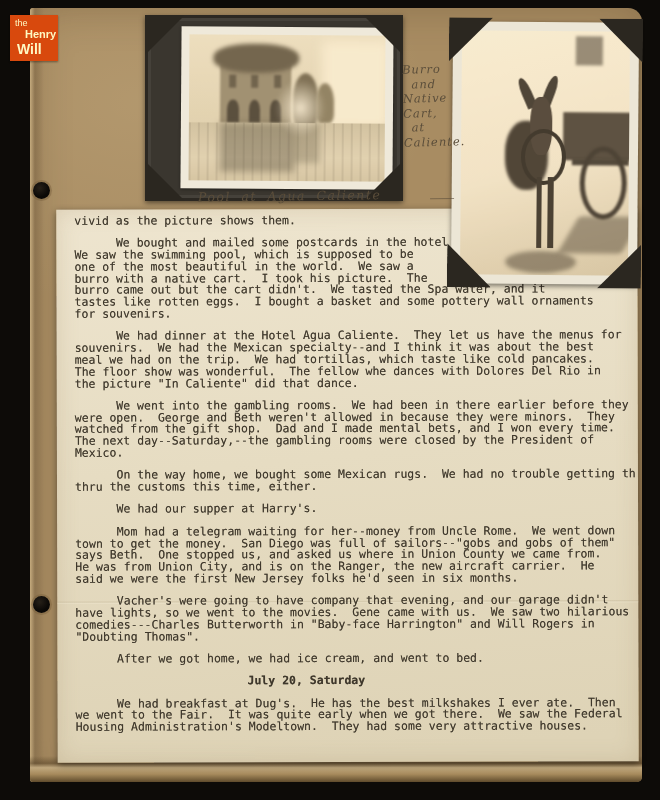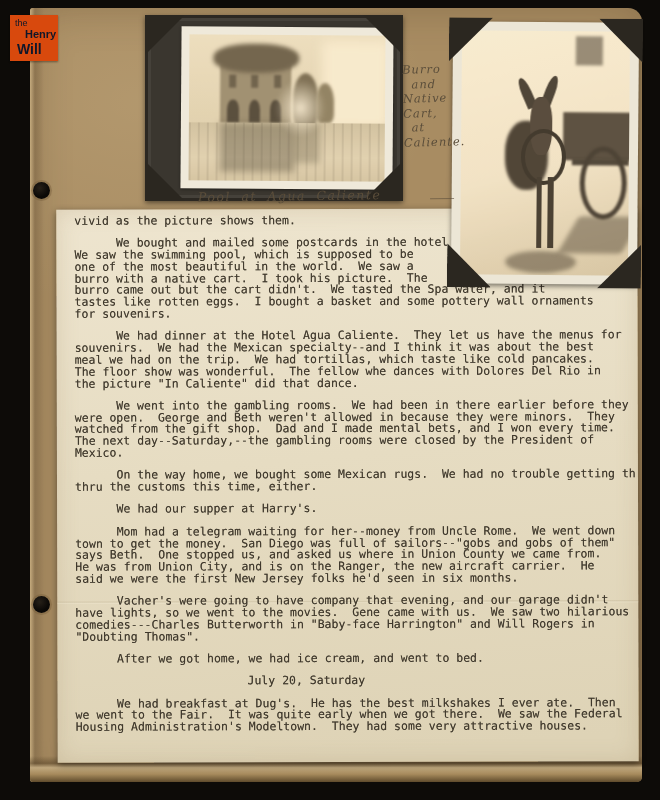--- a/index.html
+++ b/index.html
@@ -33,21 +33,21 @@
     position:absolute;width:17px;height:17px;border-radius:50%;
     background:radial-gradient(circle at 40% 35%,#262018 0%,#0a0806 60%);
     box-shadow:0 0 0 2px rgba(120,95,60,0.45);
     z-index:6;
   }
   .hole-1{left:33px;top:182px;}
   .hole-2{left:33px;top:596px;}
   
   .hf-logo{
     position:absolute;left:10px;top:15px;width:48px;height:46px;
-    background:var(--logo_red,#d8490d);z-index:7;color:#0f172a;
+    background:var(--logo_red,#d8490d);z-index:7;color:#fef9c3;
     font-family:"Liberation Sans",sans-serif;line-height:1;
     box-shadow:0 1px 2px rgba(0,0,0,0.4);
   }
   .hf-the{position:absolute;left:5px;top:4px;font-size:9px;font-weight:400;}
   .hf-henry{position:absolute;left:15px;top:14px;font-size:11px;font-weight:700;}
   .hf-ford{position:absolute;left:7px;top:27px;font-size:14px;font-weight:700;}
   
   .paper{
     position:absolute;left:57px;top:209px;width:581px;height:553px;z-index:2;
     background:linear-gradient(175deg,#eee5cf 0%,#e6dcc2 45%,#ded3b6 95%);
@@ -60,21 +60,21 @@
   }
   .typed{
     position:absolute;left:18px;top:6px;width:560px;
     font-family:"DejaVu Sans Mono","Liberation Mono",monospace;
     font-size:11.5px;line-height:11.8px;color:var(--ink,#3f382c);
     text-shadow:0 0 0.5px rgba(63,56,44,0.6);
   }
   .typed pre{
     margin:0 0 10.5px 0;font:inherit;white-space:pre;letter-spacing:0;
   }
-  .typed .heading{margin:0 0 10.5px 172px;white-space:pre;}
+  .typed .heading{margin:0 0 10.5px 172px;white-space:pre;font-weight:bold;}
   
   .mount{position:absolute;width:44px;height:44px;z-index:4;}
   .mount.tl{clip-path:polygon(0 0,100% 0,0 100%);
     background:linear-gradient(135deg,#2b2720 50%,#5e584a 57%,#6b6452 64%,#1b1711 69%);}
   .mount.tr{clip-path:polygon(0 0,100% 0,100% 100%);
     background:linear-gradient(225deg,#2b2720 50%,#5e584a 57%,#6b6452 64%,#1b1711 69%);}
   .mount.bl{clip-path:polygon(0 0,0 100%,100% 100%);
     background:linear-gradient(45deg,#2b2720 50%,#5e584a 57%,#6b6452 64%,#1b1711 69%);}
   .mount.br{clip-path:polygon(100% 0,100% 100%,0 100%);
     background:linear-gradient(315deg,#2b2720 50%,#5e584a 57%,#6b6452 64%,#1b1711 69%);}

